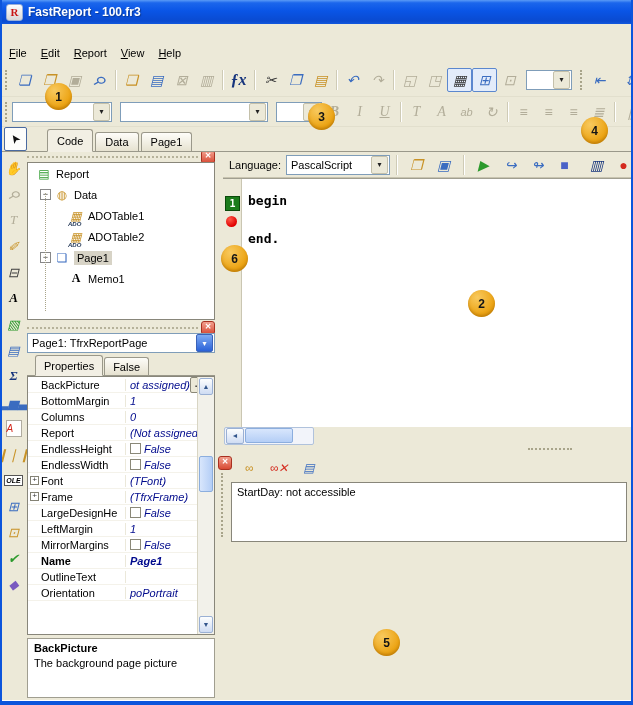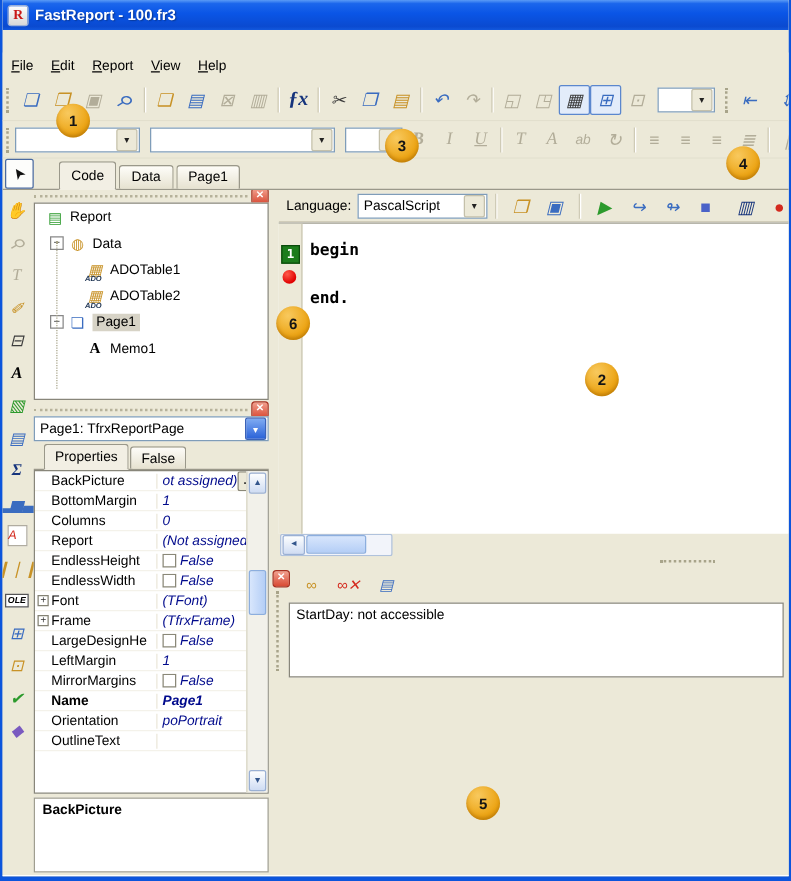--- a/index.html
+++ b/index.html
@@ -501,42 +501,43 @@
           </div>
           <div class="prow bold">
             <span class="pgut"></span>
             <span class="pname">Name</span>
             <span class="pval">
                 <i>Page1</i>
               </span>
           </div>
           <div class="prow">
             <span class="pgut"></span>
+            <span class="pname">OutlineText</span>
+            <span class="pval">
+                <i></i>
+              </span>
+          </div>
+          <div class="prow">
+            <span class="pgut"></span>
             <span class="pname">Orientation</span>
             <span class="pval">
                 <i>poPortrait</i>
-              </span>
-          </div>
-          <div class="prow">
-            <span class="pgut"></span>
-            <span class="pname">OutlineText</span>
-            <span class="pval">
-                <i></i>
               </span>
           </div>
         </div>
         <div class="vsb">
           <span class="sbtn">▲</span>
           <span class="sthumb"></span>
           <span class="sbtn dn">▼</span>
         </div>
       </div>
 
       <div class="descbox">
         <div class="t">BackPicture</div>
+        <div>The background page picture</div>
       </div>
     </div>
 
     <div class="vsplit"></div>
 
     <div class="rightarea">
 
       <div class="langbar">
         <span class="lbl">Language:</span>
         <span class="combo langcombo">

